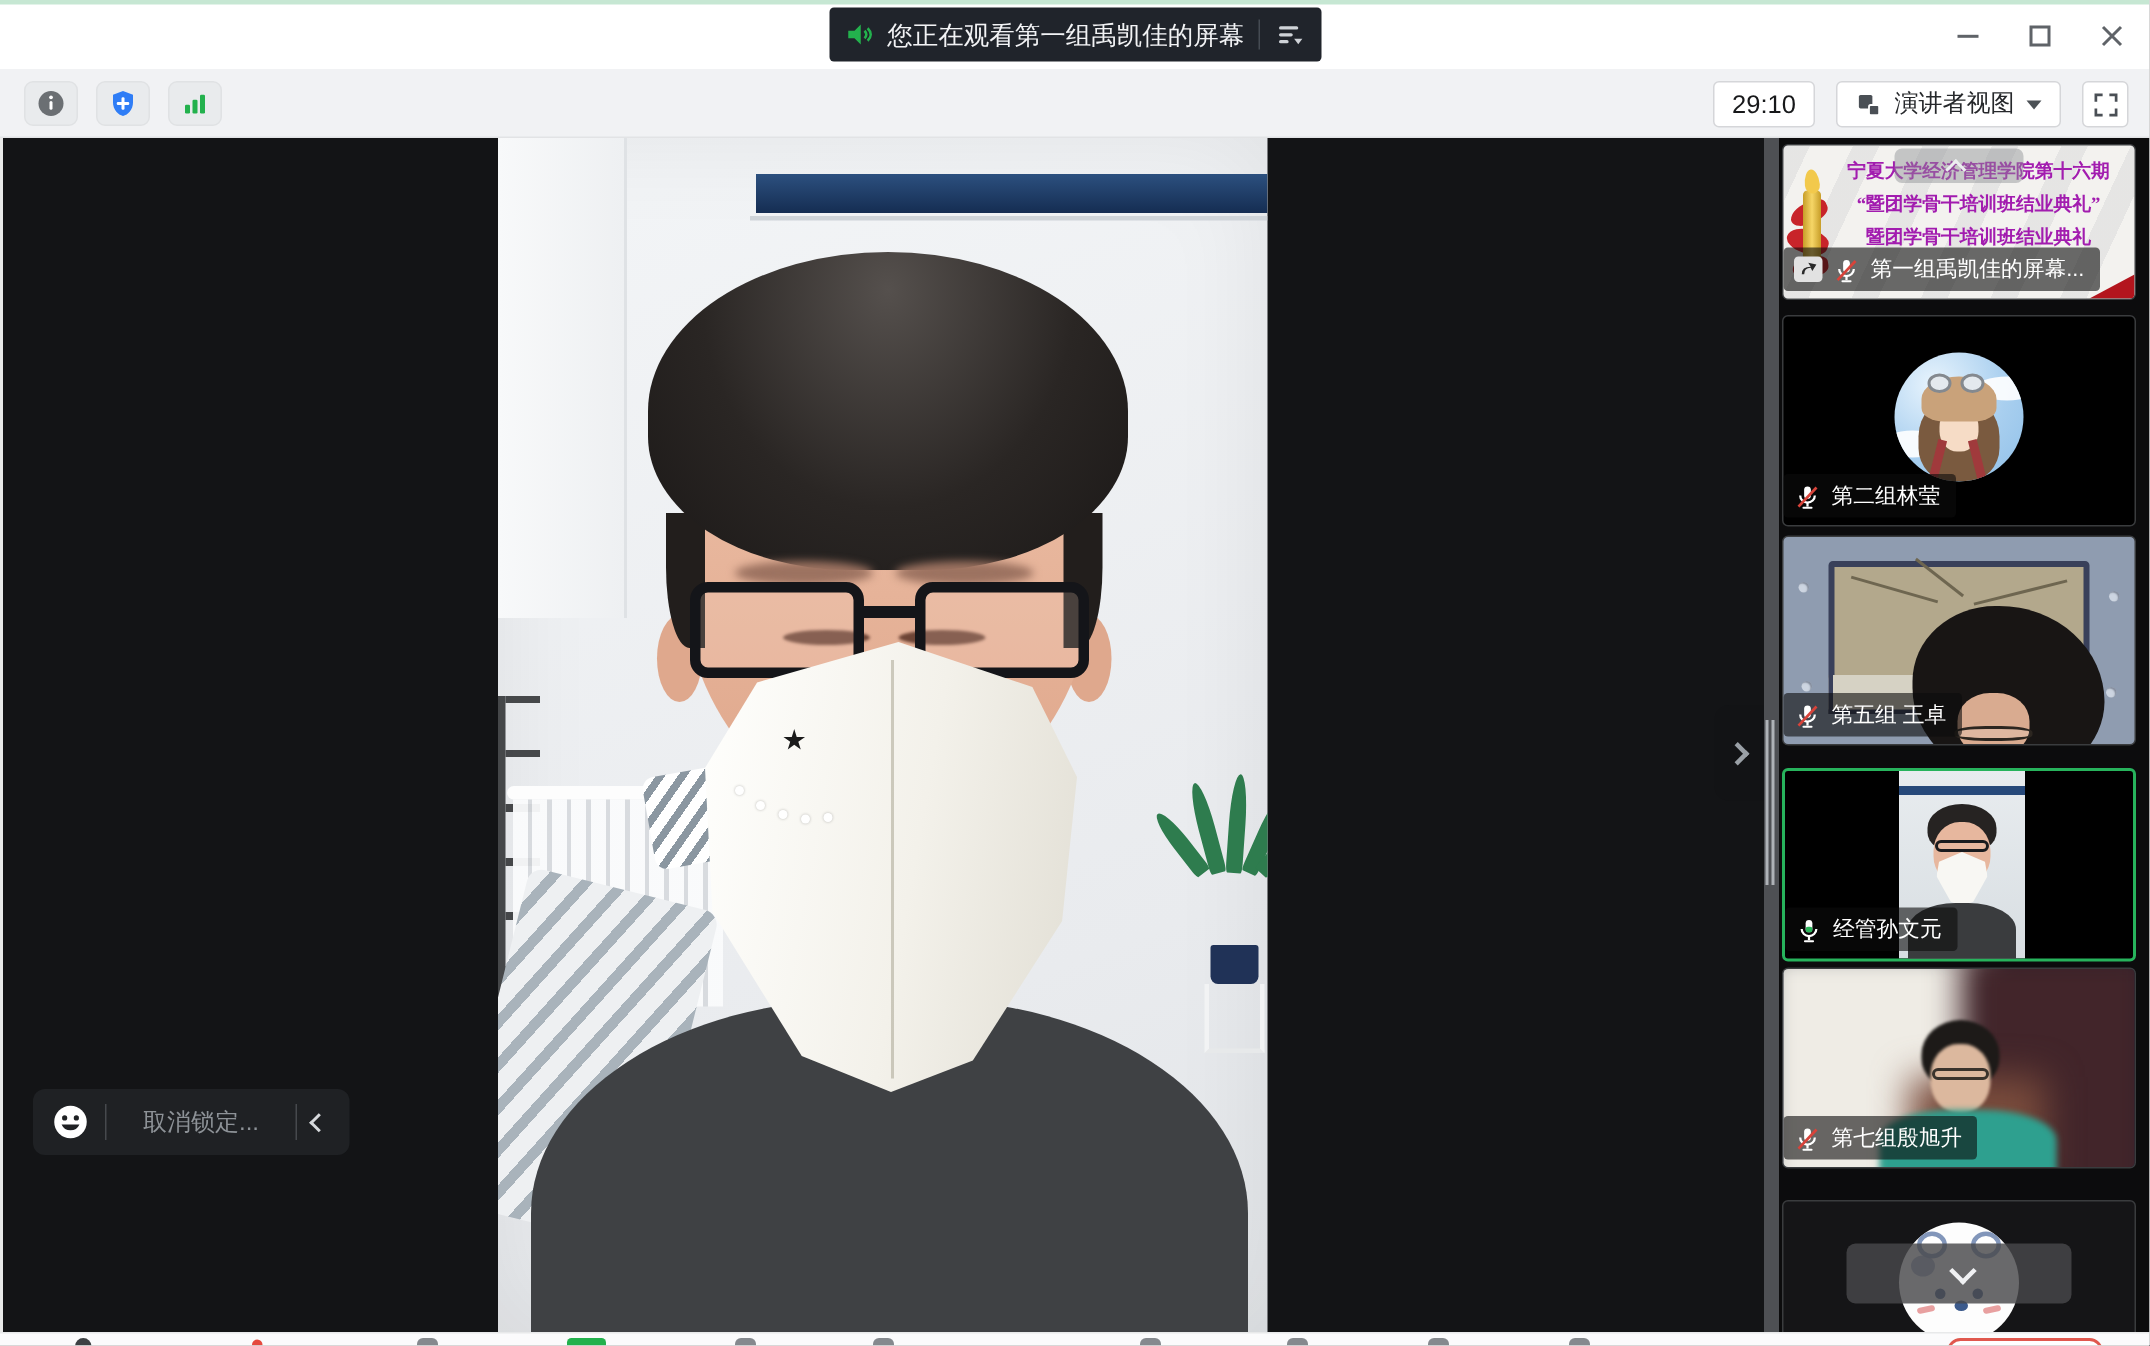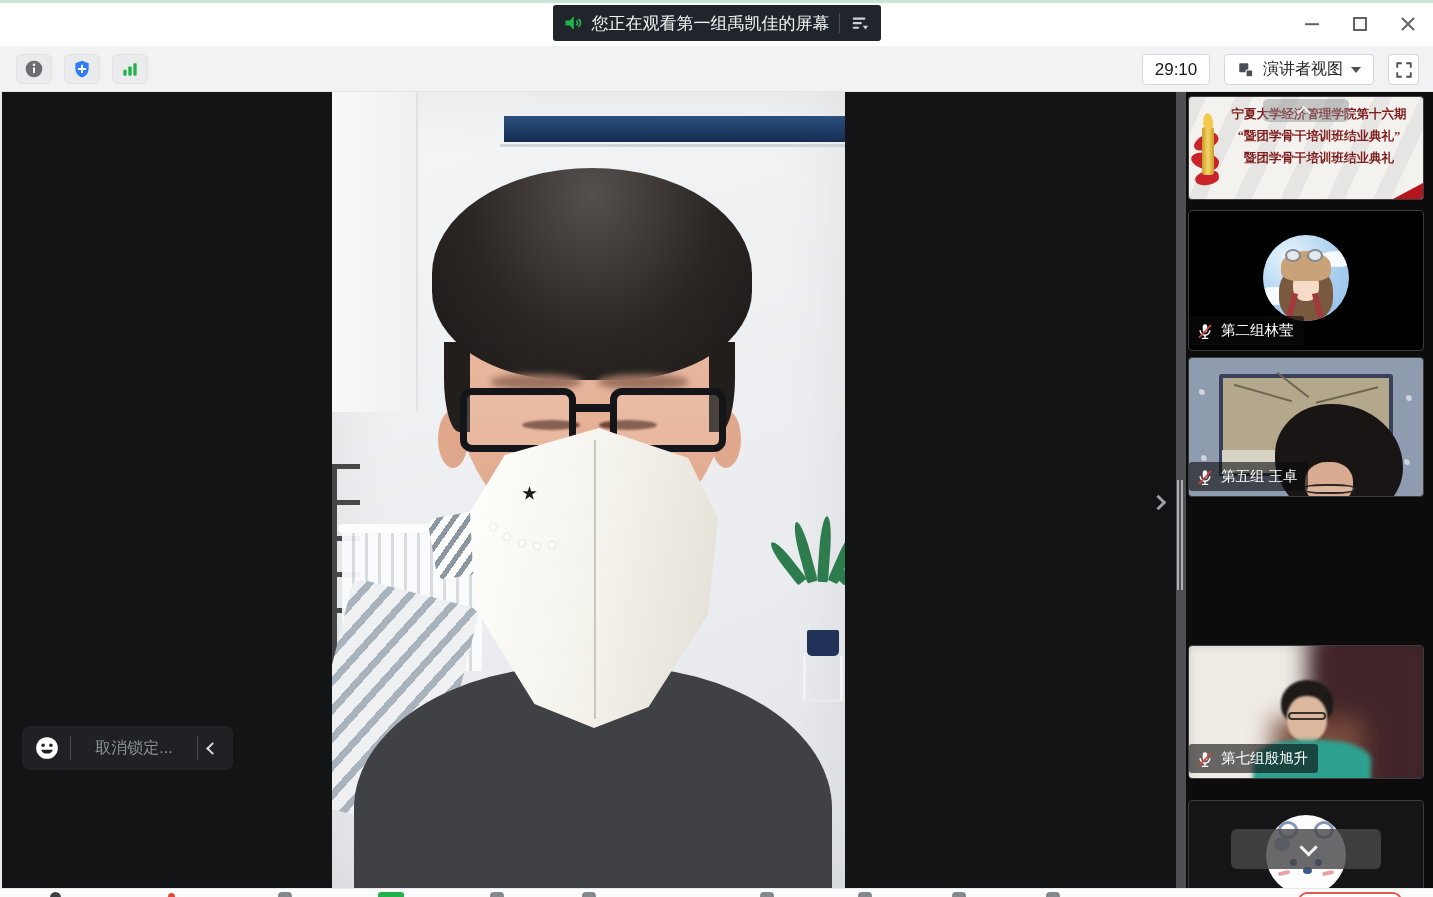--- a/index.html
+++ b/index.html
@@ -126,21 +126,21 @@
           background:#000; overflow:hidden; }
   .plabel { position:absolute; left:0; bottom:5px; display:flex; align-items:center; gap:7px;
             background:rgba(12,12,12,.6); padding:5px 10px 5px 7px; border-radius:3px;
             color:#fff; font-size:14.5px; white-space:nowrap; }
 
   
   .t1 { top:4px; height:104px; background:#f3f2ef; }
   .t1 .streaks { position:absolute; inset:0;
      background:repeating-linear-gradient(115deg, rgba(195,196,200,.28) 0 16px, rgba(255,255,255,0) 16px 42px); }
   .slide-text { position:absolute; left:30px; right:4px; top:7px; text-align:center;
-                font-family:"Liberation Serif", serif; font-weight:bold; color:#7f1d1d;
+                font-family:"Liberation Serif", serif; font-weight:bold; color:#a21caf;
                 font-size:12.5px; line-height:1.75; }
   .ornament { position:absolute; left:4px; top:12px; width:30px; height:80px; }
   .orn-flag { position:absolute; background:#c8242a; border-radius:60% 40% 50% 50%; }
   .orn-col { position:absolute; left:9px; top:18px; width:12px; height:48px; border-radius:3px;
              background:linear-gradient(90deg,#c79d28,#f6d667,#c79d28); }
   .orn-flame { position:absolute; left:10px; top:4px; width:10px; height:16px; background:#f2c94c;
                border-radius:50% 50% 50% 50%/65% 65% 35% 35%; transform:rotate(-6deg); }
   .red-corner { position:absolute; right:0; bottom:0; width:0; height:0;
                 border-left:30px solid transparent; border-bottom:16px solid #b3151d; }
   .scrollup { position:absolute; left:50%; top:2px; transform:translateX(-50%); width:86px; height:23px;
@@ -428,20 +428,37 @@
         </div>
         <div class="slide-text">
           <div>宁夏大学经济管理学院第十六期</div>
           <div>“暨团学骨干培训班结业典礼”</div>
           <div>暨团学骨干培训班结业典礼</div>
         </div>
         <div class="red-corner"></div>
         <div class="scrollup">
           <span class="chev-up"></span>
         </div>
+        <div class="plabel">
+          <span class="share-ic">
+            <svg width="13" height="13" viewBox="0 0 24 24">
+              <path d="M4 18 q0-9 11-9 l-3-5 10 2 -5 8 -2-4 q-8 0-8 8 z" fill="#2a2a2a"></path>
+            </svg>
+          </span>
+          <span>
+            <svg width="18" height="18" viewBox="0 0 24 24">
+              <rect x="9" y="3" width="6" height="11" rx="3" fill="#fff"></rect>
+              <path d="M5.5 11 a6.5 6.5 0 0 0 13 0" stroke="#fff" stroke-width="2" fill="none"></path>
+              <rect x="11" y="17" width="2" height="4" fill="#fff"></rect>
+              <rect x="7.5" y="21" width="9" height="1.8" rx=".9" fill="#fff"></rect>
+              <path d="M4 21 L20 4" stroke="#d8433a" stroke-width="2.4"></path>
+            </svg>
+          </span>
+          <span>第一组禹凯佳的屏幕...</span>
+        </div>
       </div>
 
       <div class="tile t2">
         <div class="avatar2">
           <div class="cloud" style="left:-8px; top:52px; width:40px; height:18px;"></div>
           <div class="cloud" style="right:-10px; top:16px; width:42px; height:16px;"></div>
           <div class="g-hair"></div>
           <div class="g-face"></div>
           <div class="g-helm"></div>
           <div class="g-gog" style="left:22px;"></div>
@@ -484,20 +501,41 @@
               <path d="M5.5 11 a6.5 6.5 0 0 0 13 0" stroke="#fff" stroke-width="2" fill="none"></path>
               <rect x="11" y="17" width="2" height="4" fill="#fff"></rect>
               <rect x="7.5" y="21" width="9" height="1.8" rx=".9" fill="#fff"></rect>
               <path d="M4 21 L20 4" stroke="#d8433a" stroke-width="2.4"></path>
             </svg>
           </span>
           <span>第五组 王卓</span>
         </div>
       </div>
 
+      <div class="tile t4">
+        <div class="strip"></div>
+        <div class="mini-navy"></div>
+        <div class="m-hair"></div>
+        <div class="m-face"></div>
+        <div class="m-glass"></div>
+        <div class="m-mask"></div>
+        <div class="m-shirt"></div>
+        <div class="plabel">
+          <span>
+            <svg width="18" height="18" viewBox="0 0 24 24">
+              <rect x="9" y="3" width="6" height="11" rx="3" fill="#fff"></rect>
+              <rect x="9" y="9" width="6" height="5" rx="2" fill="#2bb65a"></rect>
+              <path d="M5.5 11 a6.5 6.5 0 0 0 13 0" stroke="#fff" stroke-width="2" fill="none"></path>
+              <rect x="11" y="17" width="2" height="4" fill="#fff"></rect>
+              <rect x="7.5" y="21" width="9" height="1.8" rx=".9" fill="#fff"></rect>
+            </svg>
+          </span>
+          <span>经管孙文元</span>
+        </div>
+      </div>
 
       <div class="tile t5">
         <div class="lt"></div>
         <div class="rt"></div>
         <div class="md"></div>
         <div class="p-hair"></div>
         <div class="p-face"></div>
         <div class="p-spec"></div>
         <div class="p-shirt"></div>
         <div class="plabel">

